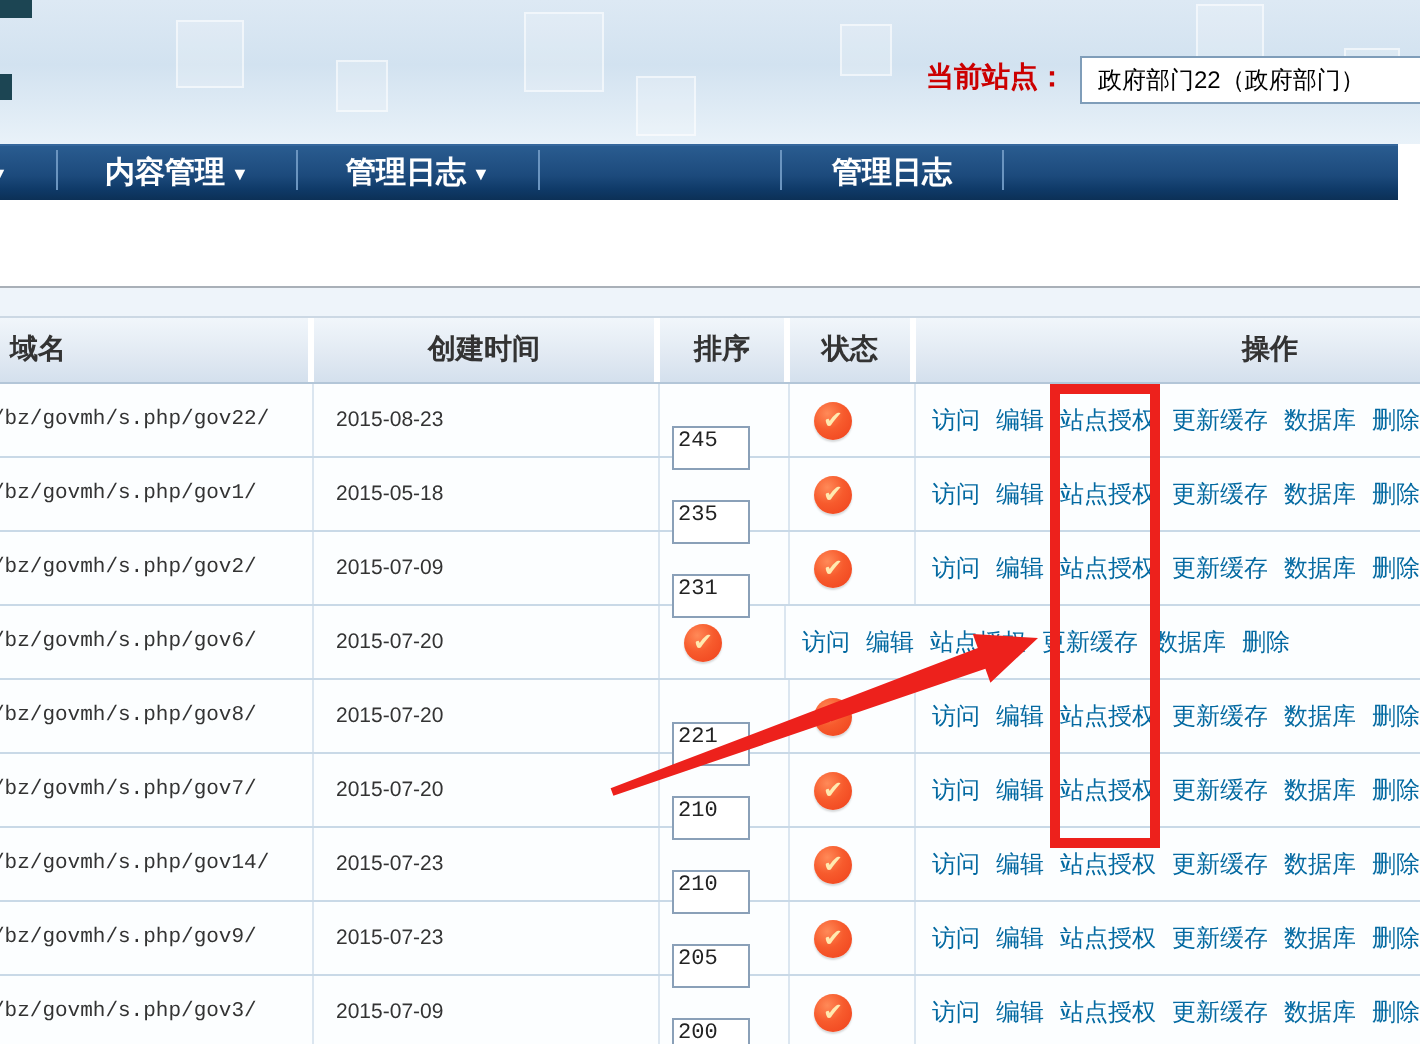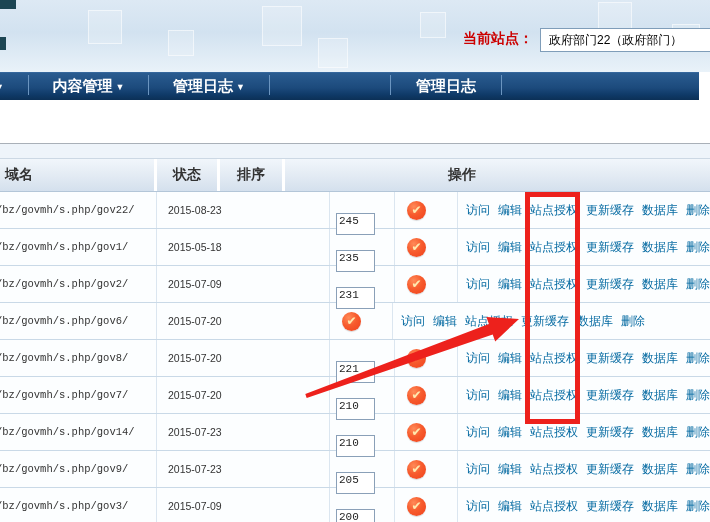--- a/index.html
+++ b/index.html
@@ -124,22 +124,23 @@
         <div class="nav-sep"></div>
       </div>
   </div>
 
   <div class="hline"></div>
   <div class="prehead-strip"></div>
 
   <div class="tbl">
     <div class="thead">
       <div class="th col-domain">域名</div>
+      <div class="th col-created">创建时间</div>
+      <div class="th col-sort">排序</div>
       <div class="th col-status">状态</div>
-      <div class="th col-sort">排序</div>
       <div class="th col-actions">操作</div>
     </div>
     <div id="table-body">
   <div class="trow">
     <div class="td td-domain col-domain">/bz/govmh/s.php/gov22/</div>
     <div class="td td-created col-created">2015-08-23</div>
     <div class="td td-sort col-sort">
       <input class="sort-input" type="text" value="245" style="">
     </div>
     <div class="td td-status col-status">

